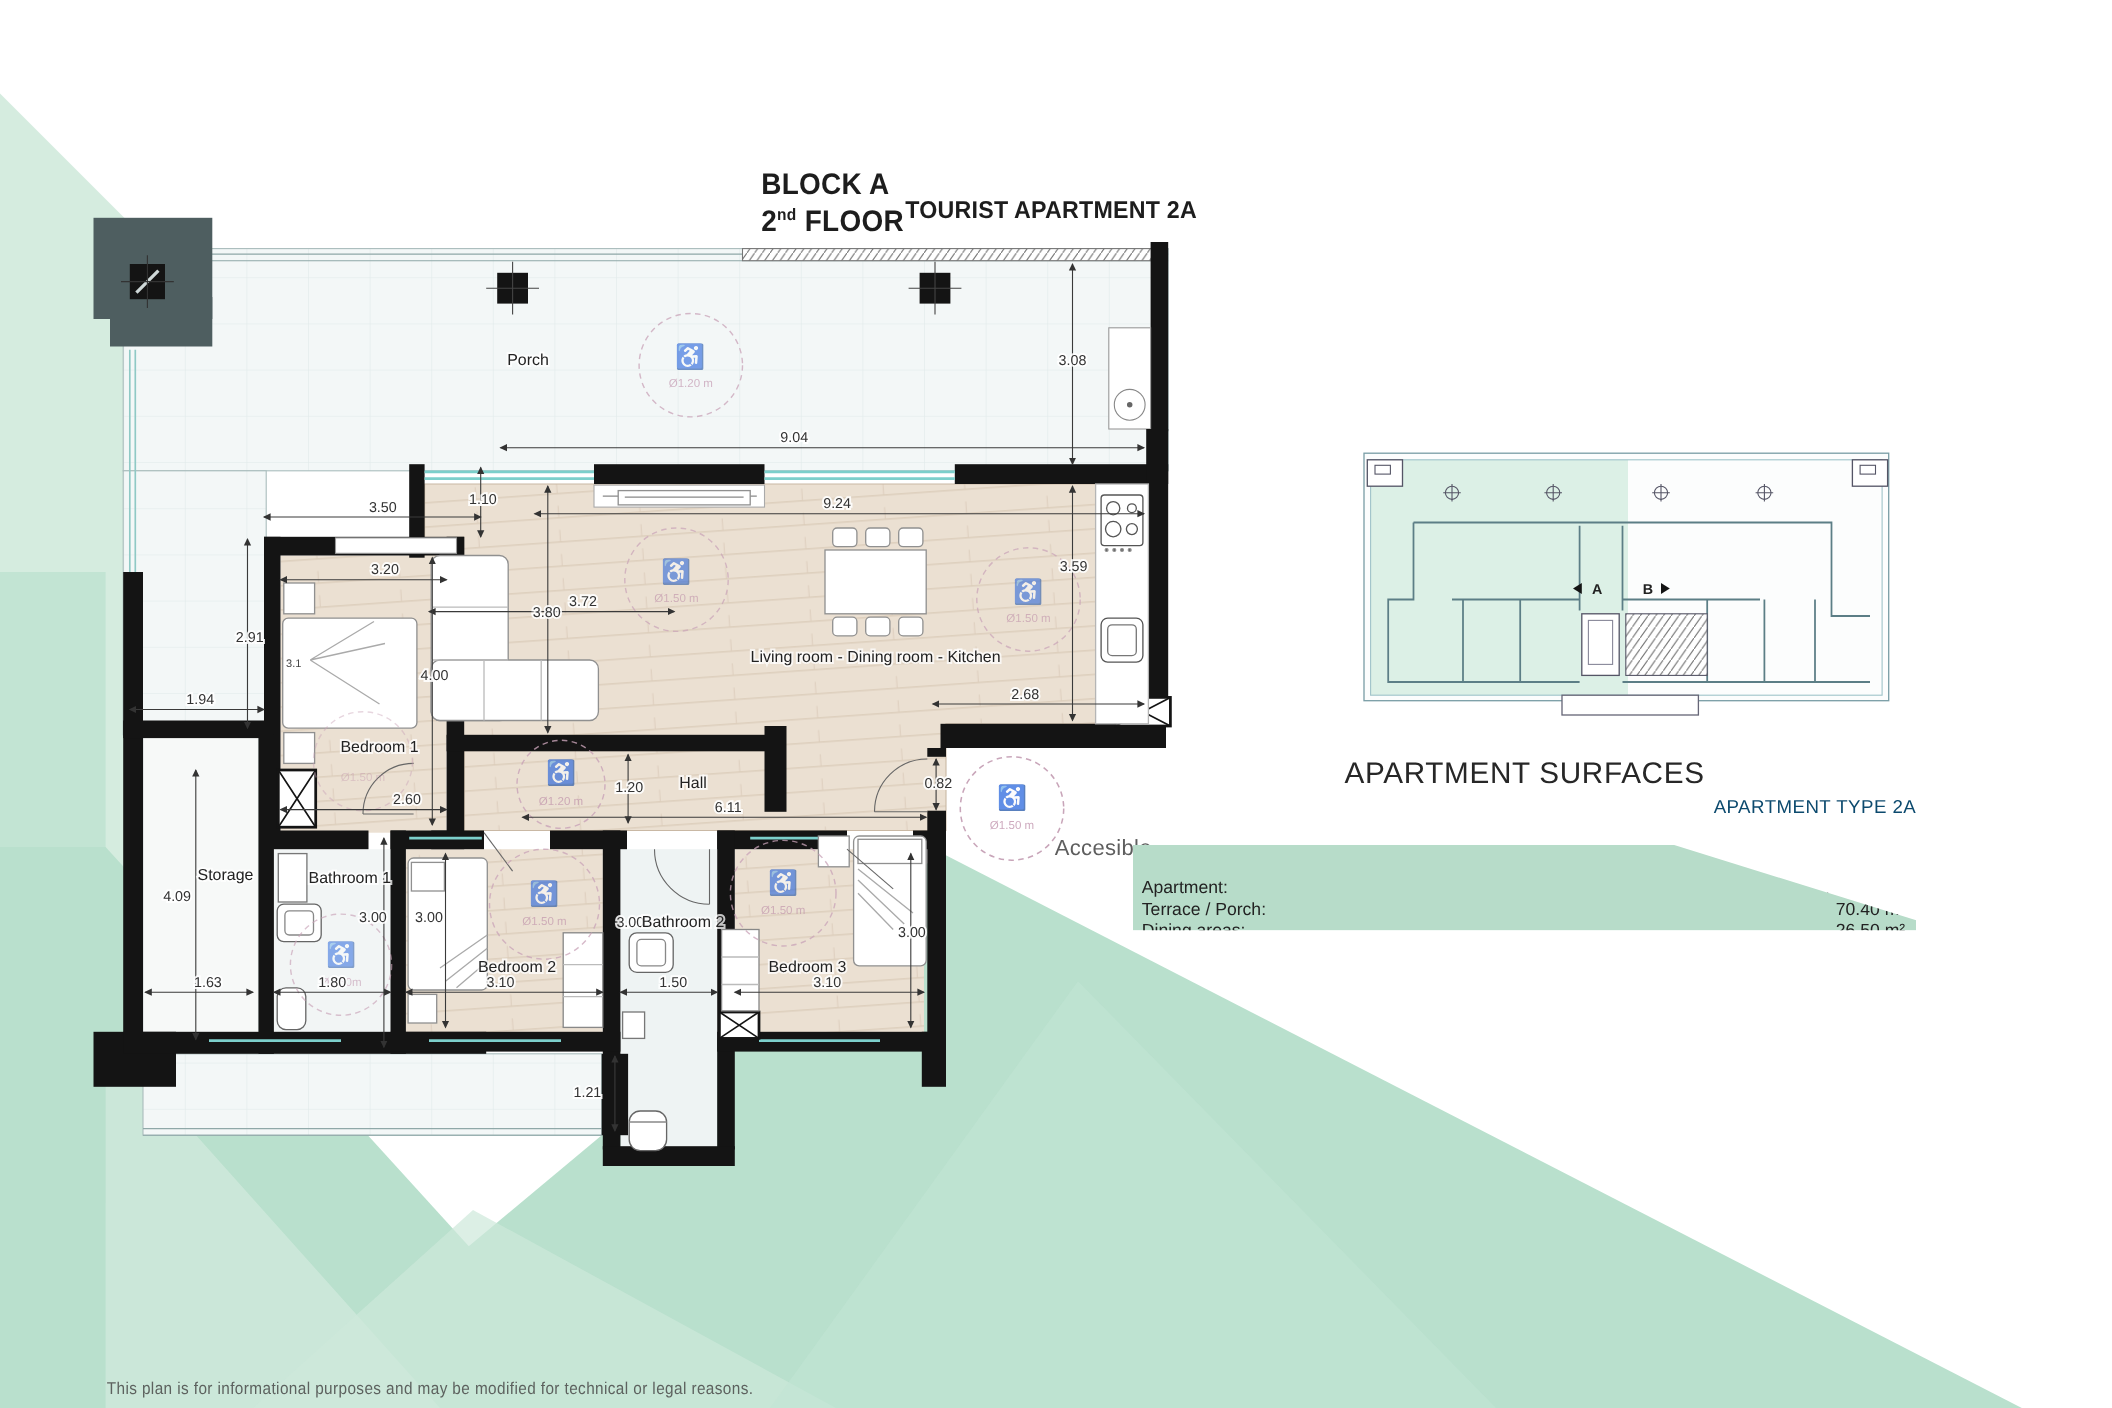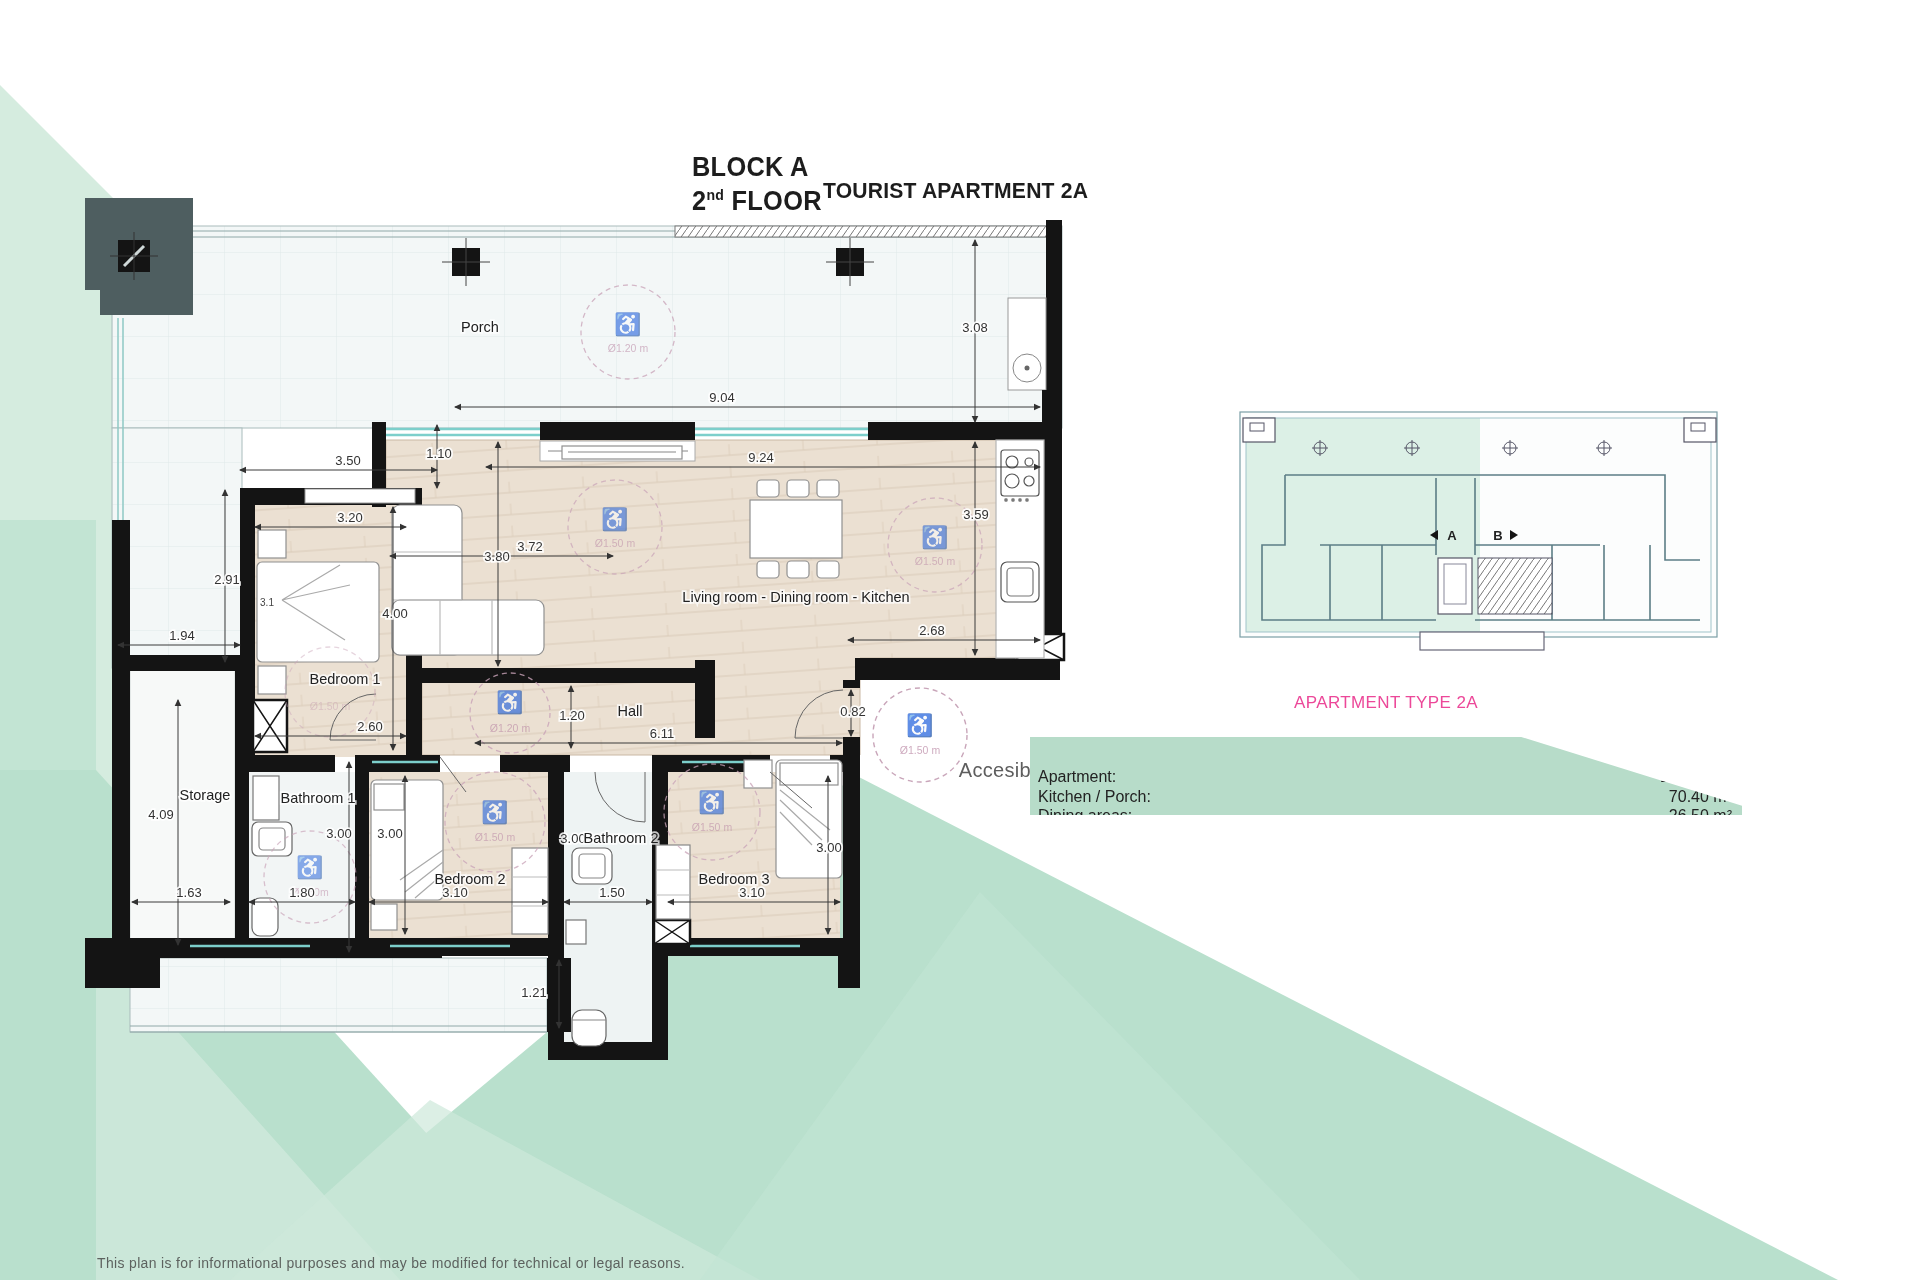--- a/index.html
+++ b/index.html
@@ -19,21 +19,21 @@
 
   .title-block{position:absolute;left:692px;top:152px;color:#1d1d1d;}
   .title-line1{font-size:27px;font-weight:600;letter-spacing:.3px;transform:scaleX(.94);transform-origin:left;}
   .title-line2{font-size:27px;font-weight:600;letter-spacing:.3px;margin-top:3px;transform:scaleX(.94);transform-origin:left;}
   .title-line2 sup{font-size:15px;}
   .title-apt{position:absolute;left:823px;top:178px;font-size:22px;font-weight:600;color:#1d1d1d;
              letter-spacing:.2px;transform:scaleX(.96);transform-origin:left;}
 
   .surfaces{position:absolute;left:1030px;top:688px;width:712px;}
   .surf-title{text-align:center;font-size:27px;color:#272727;letter-spacing:.6px;}
-  .surf-sub{text-align:center;font-size:17px;color:#ec4899;margin-top:5px;letter-spacing:.4px;}
+  .surf-sub{text-align:right;font-size:17px;color:#0c4a6e;margin-top:5px;letter-spacing:.4px;}
   .surf-table{margin-top:24px;height:78px;background:#b7dcc9;
               clip-path:polygon(0 0,69% 0,100% 88%,100% 100%,0 100%);
               box-sizing:border-box;padding:30px 10px 0 8px;}
   .surf-row{display:flex;justify-content:space-between;font-size:16px;color:#222;line-height:19.5px;}
   .surf-row .v{text-align:right;}
 
   .disclaimer{position:absolute;left:97px;top:1254px;font-size:15.5px;color:#5d625f;
               letter-spacing:.4px;transform:scaleX(.9);transform-origin:left;white-space:nowrap;}
 </style>
 </head>
@@ -414,28 +414,29 @@
   </g>
 </svg>
 
   <div class="title-block">
     <div class="title-line1">BLOCK A</div>
     <div class="title-line2"><span>2</span><sup>nd</sup><span> FLOOR</span></div>
   </div>
   <div class="title-apt">TOURIST APARTMENT 2A</div>
 
   <div class="surfaces">
+    <div class="surf-title">APARTMENT SURFACES</div>
     <div class="surf-sub">APARTMENT TYPE 2A</div>
     <div class="surf-table">
       <div class="surf-row">
         <span class="l">Apartment:</span>
         <span class="v">106.20 m²</span>
       </div>
       <div class="surf-row">
-        <span class="l">Kitchen / Porch:</span>
+        <span class="l">Terrace / Porch:</span>
         <span class="v">70.40 m²</span>
       </div>
       <div class="surf-row">
         <span class="l">Dining areas:</span>
         <span class="v">26.50 m²</span>
       </div>
     </div>
   </div>
 
   <div class="disclaimer">This plan is for informational purposes and may be modified for technical or legal reasons.</div>

